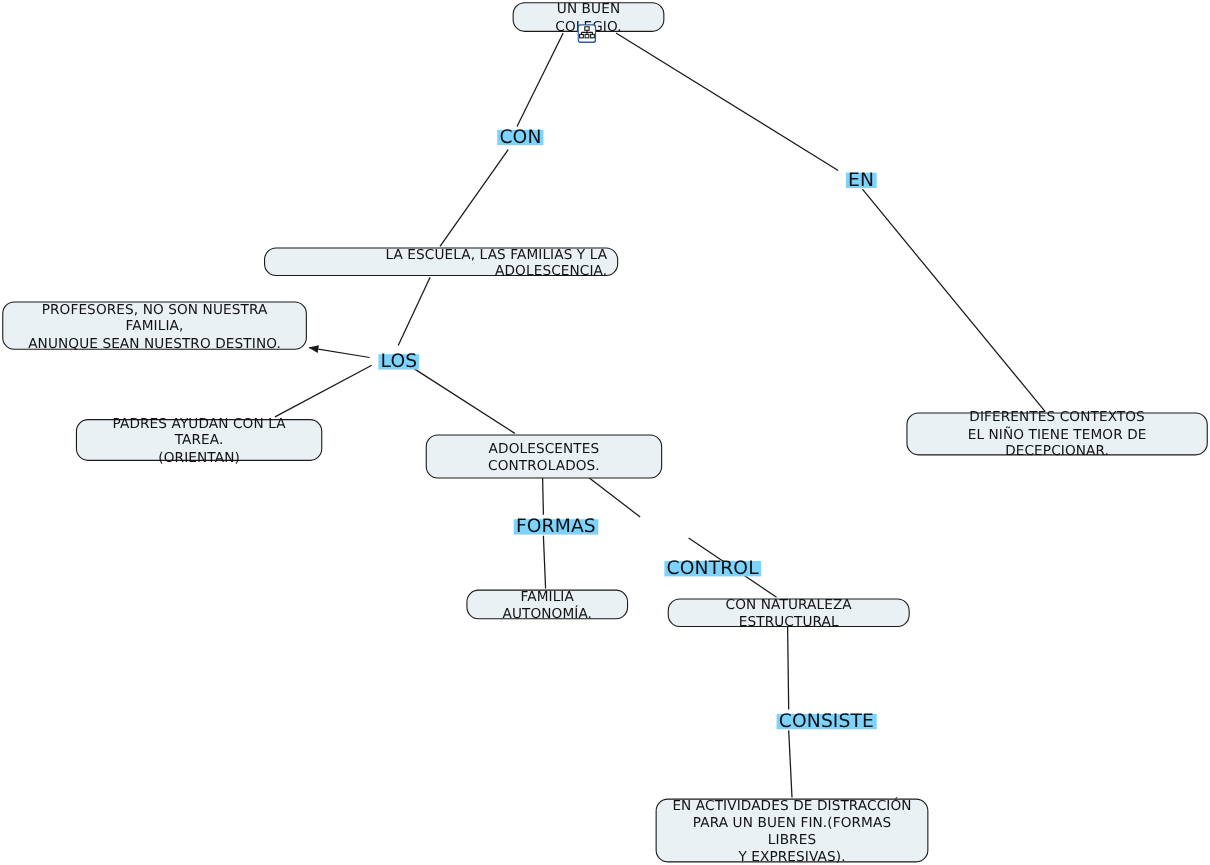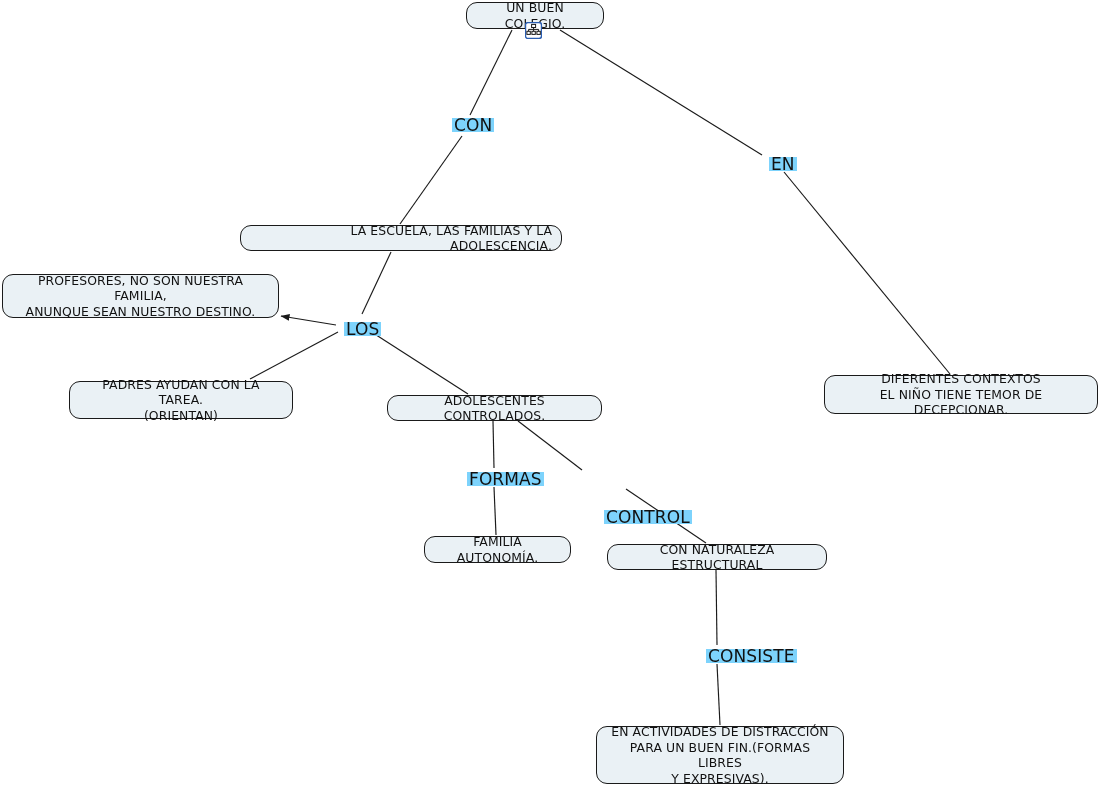--- a/index.html
+++ b/index.html
@@ -108,21 +108,21 @@
     </svg>
   </div>
 
   <div id="nodes-group">
       <div class="node" style="left: 466px; top: 2px; width: 138px; height: 27px;">UN BUEN COLEGIO.</div>
       <div class="node" style="left: 240px; top: 225px; width: 322px; height: 26px; text-align: right;">LA ESCUELA, LAS FAMILIAS Y LA ADOLESCENCIA.</div>
       <div class="node" style="left: 2px; top: 274px; width: 277px; height: 44px;">PROFESORES, NO SON NUESTRA FAMILIA,
 ANUNQUE SEAN NUESTRO DESTINO.</div>
       <div class="node" style="left: 69px; top: 381px; width: 224px; height: 38px;">PADRES AYUDAN CON LA TAREA.
 (ORIENTAN)</div>
-      <div class="node" style="left: 387px; top: 395px; width: 215px; height: 26px;">ADOLESCENTES CONTROLADOS.</div>
+      <div class="node" style="left: 387px; top: 395px; width: 215px; height: 40px;">ADOLESCENTES CONTROLADOS.</div>
       <div class="node" style="left: 824px; top: 375px; width: 274px; height: 39px;">DIFERENTES CONTEXTOS
 EL NIÑO TIENE TEMOR DE DECEPCIONAR.</div>
       <div class="node" style="left: 424px; top: 536px; width: 147px; height: 27px;">FAMILIA AUTONOMÍA.</div>
       <div class="node" style="left: 607px; top: 544px; width: 220px; height: 26px;">CON NATURALEZA ESTRUCTURAL</div>
       <div class="node" style="left: 596px; top: 726px; width: 248px; height: 58px;">EN ACTIVIDADES DE DISTRACCIÓN
 PARA UN BUEN FIN.(FORMAS LIBRES
 Y EXPRESIVAS).</div>
     </div>
   <div id="labels-group">
       <div class="link-label" style="left: 452px; top: 118px;">CON</div>

